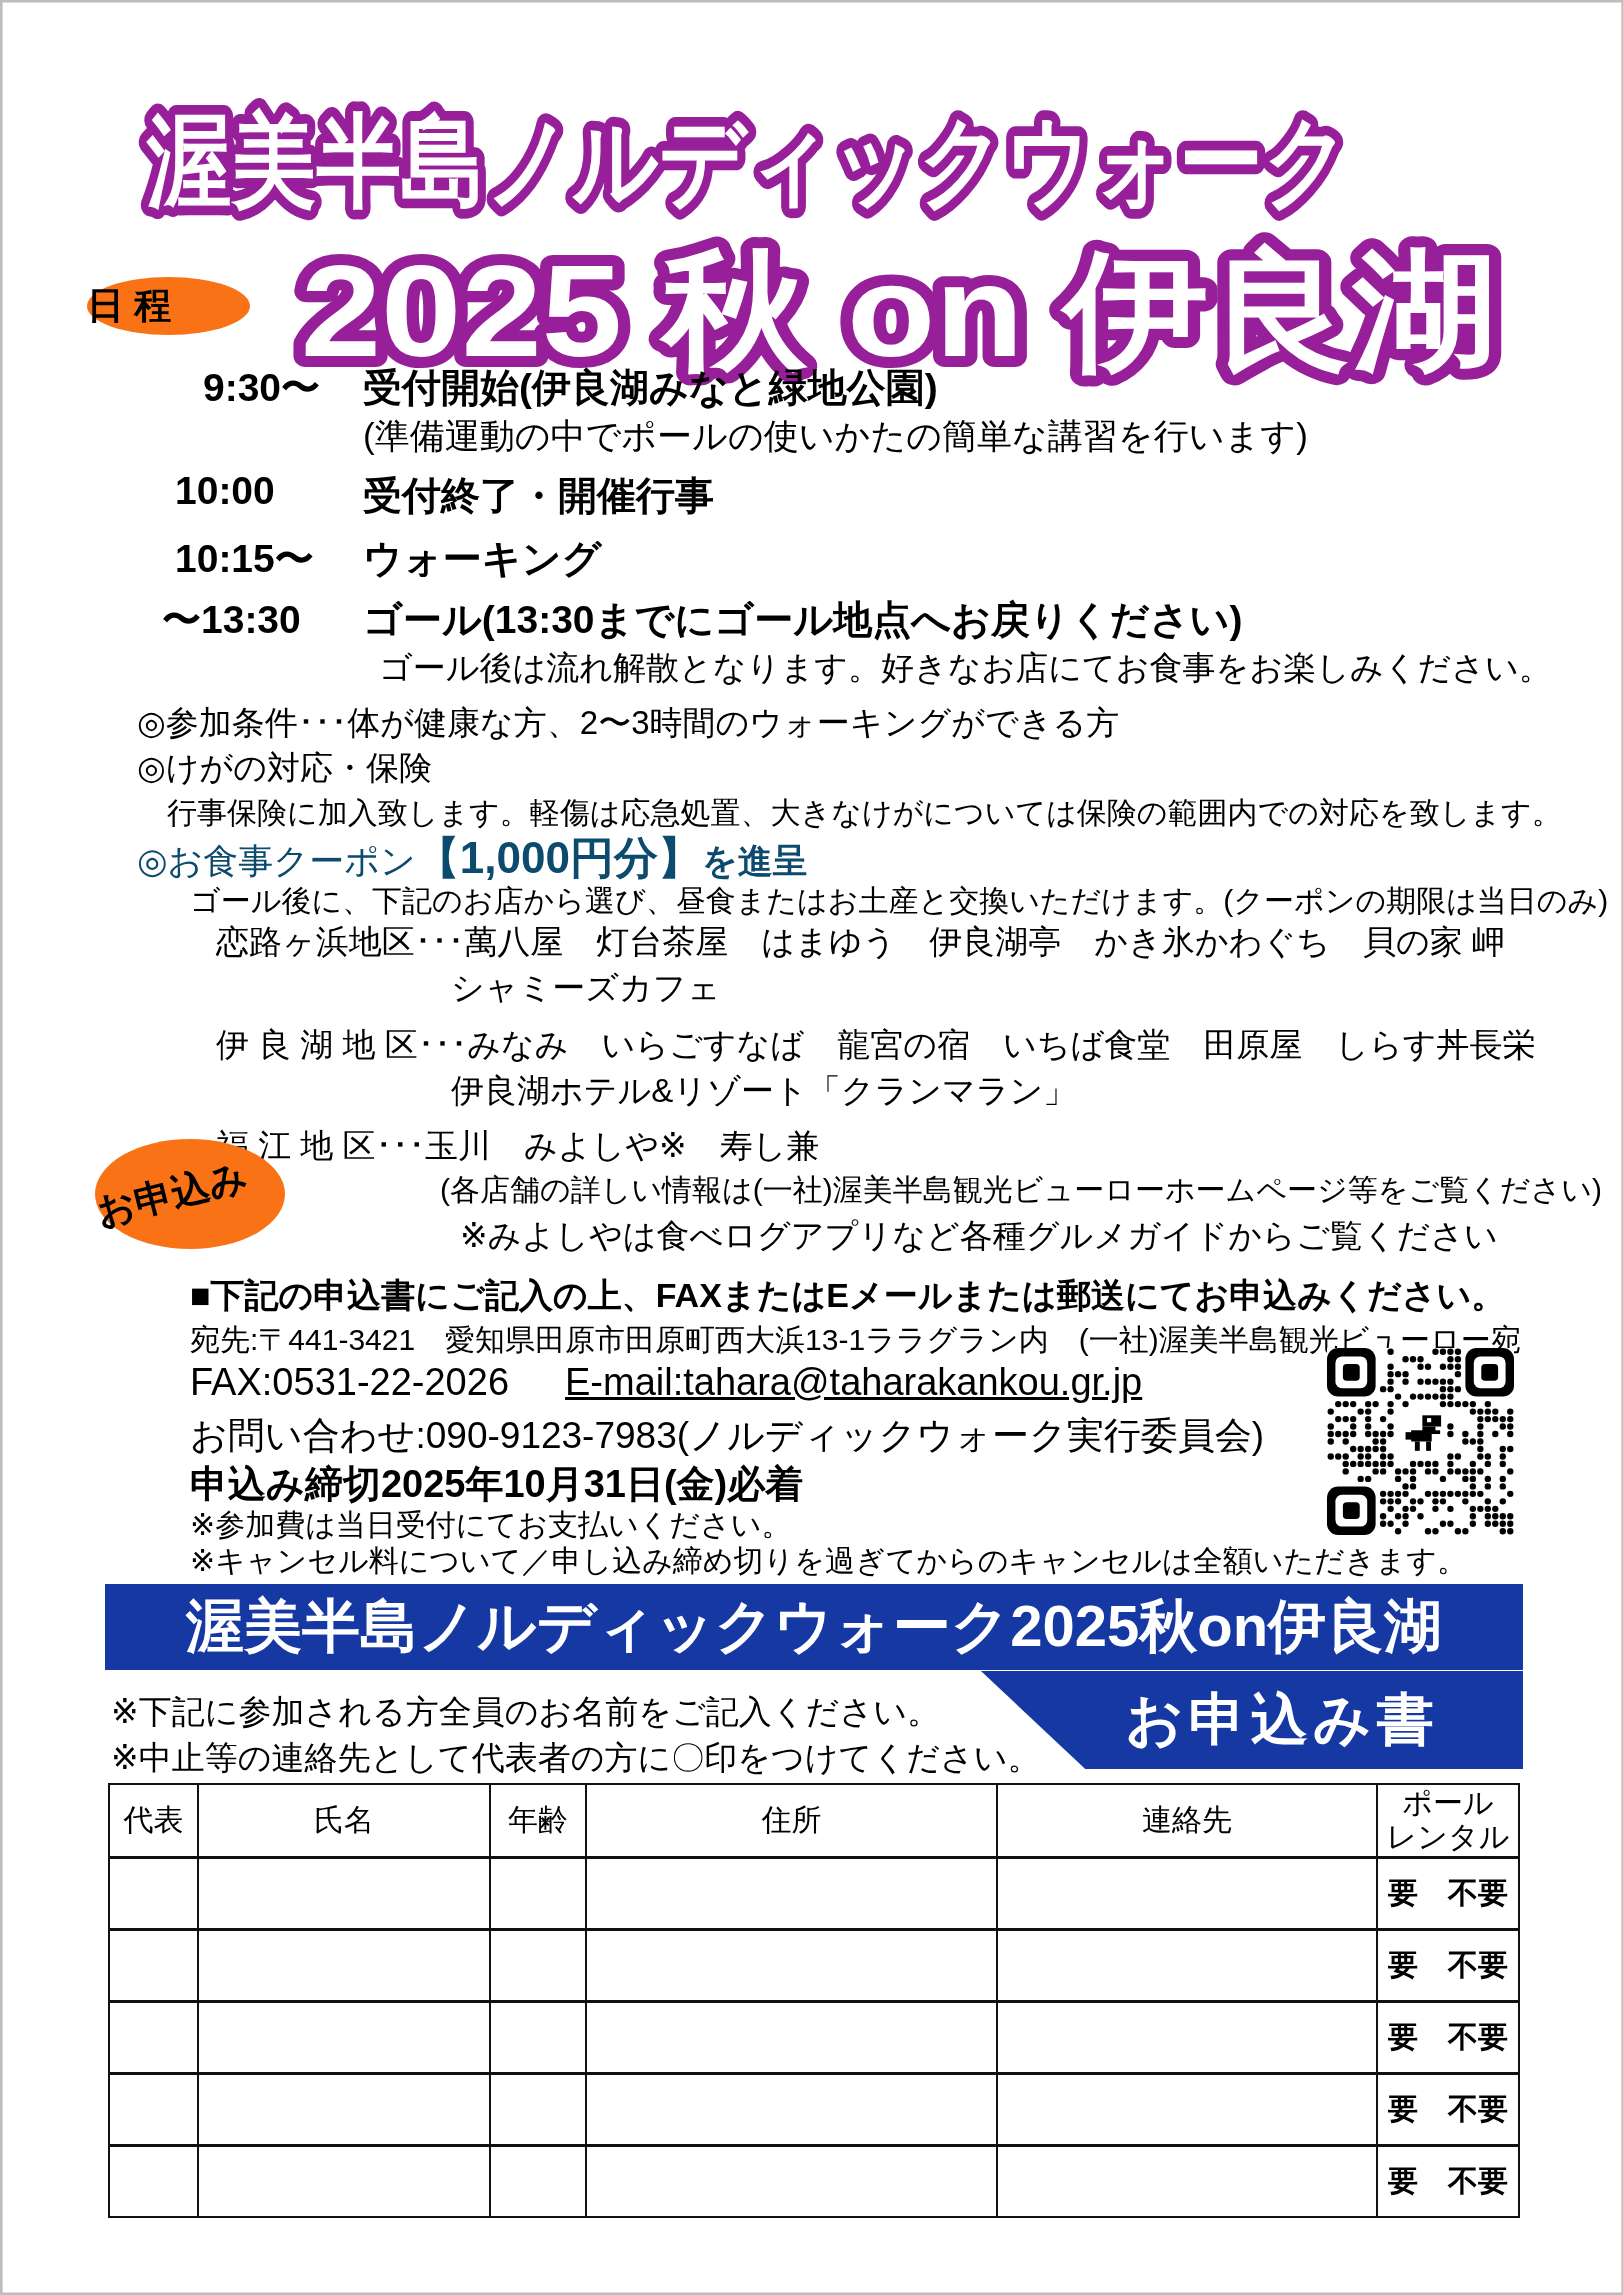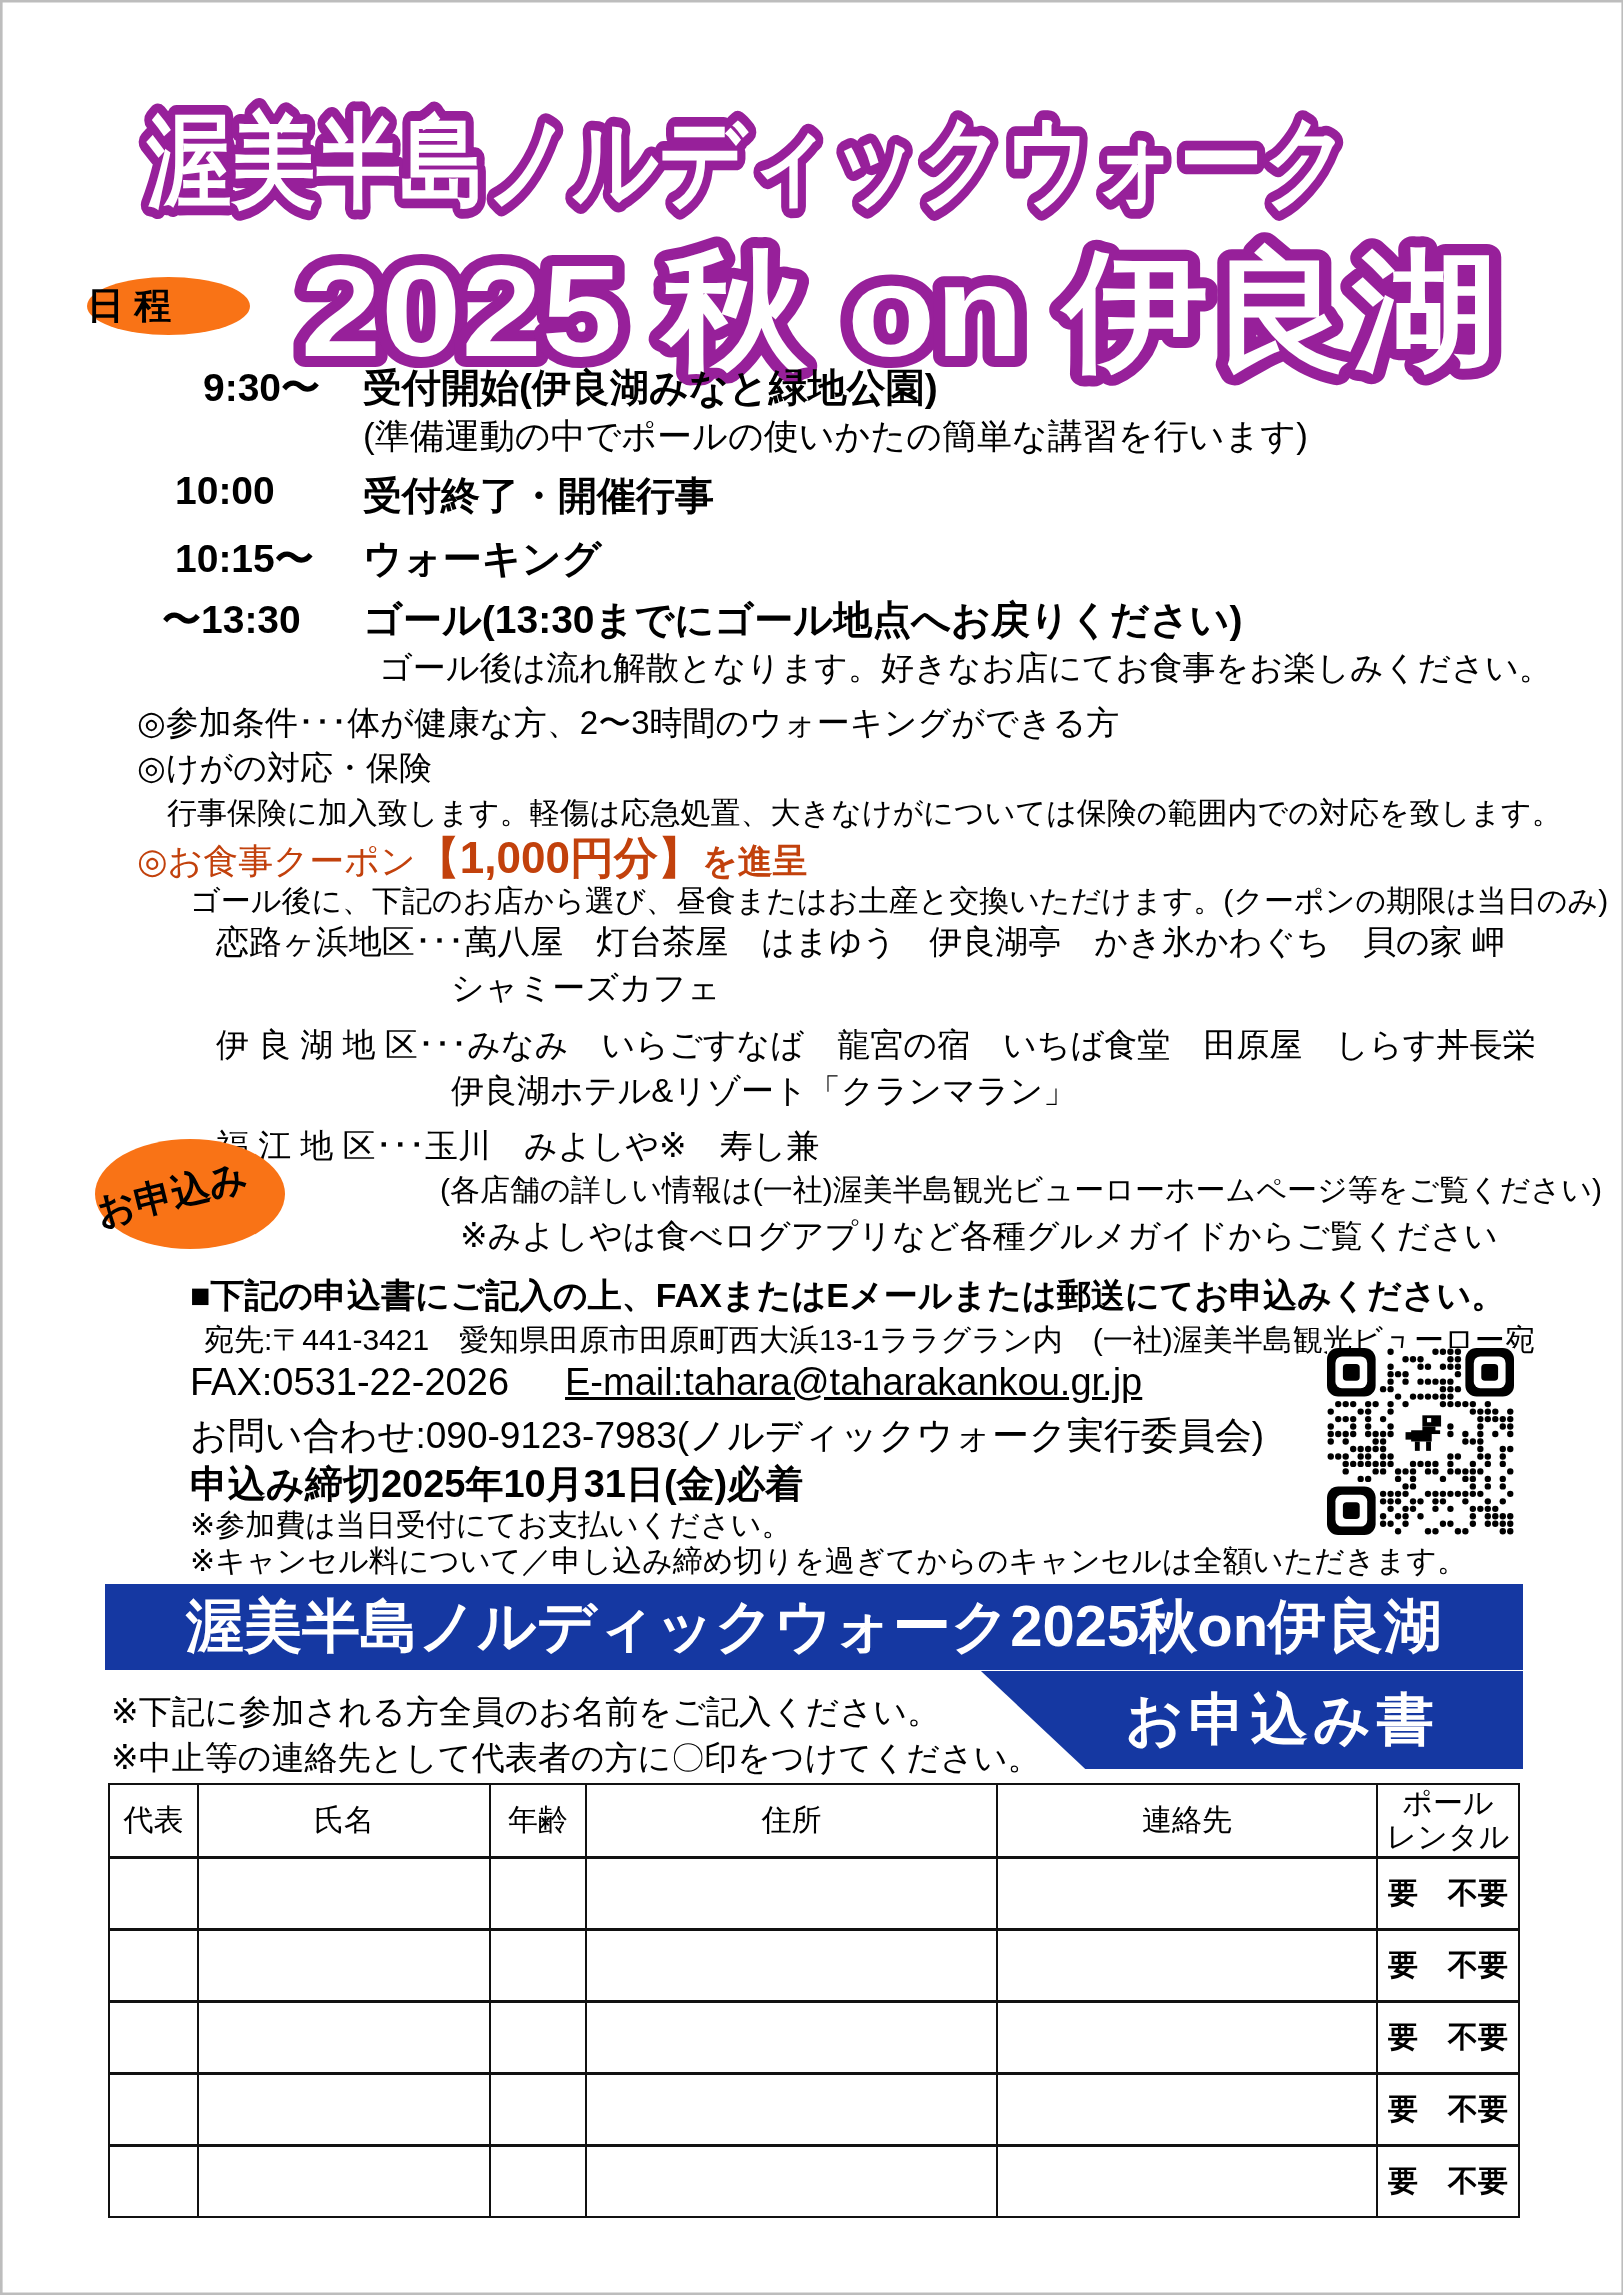--- a/index.html
+++ b/index.html
@@ -7,21 +7,21 @@
   #page{position:relative;width:1624px;height:2295px;background:#fff;overflow:hidden;
         box-shadow:inset 0 0 0 2.6px #bdbdbd;}
   .abs{position:absolute;white-space:nowrap;}
   .badge{position:absolute;background:#f97316;border-radius:50%;display:flex;
          align-items:center;justify-content:flex-start;font-weight:bold;color:#000;}
   .sched-time{font-weight:bold;font-size:39px;}
   .sched-label{font-weight:bold;font-size:39px;}
   .sched-note{font-size:35px;}
   .cond{font-size:33px;}
   .cond-detail{font-size:30px;}
-  .red-line{color:#c2410c;font-size:35px;}
+  .red-line{color:#0c4a6e;font-size:35px;}
   .red-line .amount{font-size:44px;font-weight:bold;}
   .red-line .suffix{font-size:35px;font-weight:bold;}
   .shop-line{font-size:33px;}
   .shop-sub{font-size:33px;}
   .shop-note{font-size:30px;}
   .apply-instr{font-size:34px;font-weight:bold;}
   .apply-addr{font-size:30px;}
   .apply-fax{font-size:38px;}
   .apply-contact{font-size:37px;}
   .apply-deadline{font-size:38px;font-weight:bold;}
@@ -93,21 +93,21 @@
     <span class="abs shop-note" style="left:440px;top:1170px;">(各店舗の詳しい情報は(一社)渥美半島観光ビューローホームページ等をご覧ください)</span>
     <span class="abs shop-sub" style="left:460px;top:1214px;">※みよしやは食べログアプリなど各種グルメガイドからご覧ください</span>
   </div>
 
   <div class="badge" style="left:95px;top:1139px;width:190px;height:110px;font-size:38px;">
     <span style="transform:rotate(-14deg);display:block;">お申込み</span>
   </div>
 
   <div>
     <span class="abs apply-instr" style="left:190px;top:1273px;">■下記の申込書にご記入の上、FAXまたはEメールまたは郵送にてお申込みください。</span>
-    <span class="abs apply-addr" style="left:190px;top:1320px;margin-left:14px;">宛先:〒441-3421　愛知県田原市田原町西大浜13-1ララグラン内　(一社)渥美半島観光ビューロー宛</span>
+    <span class="abs apply-addr" style="left:190px;top:1320px;">宛先:〒441-3421　愛知県田原市田原町西大浜13-1ララグラン内　(一社)渥美半島観光ビューロー宛</span>
     <div class="abs apply-fax" style="left:190px;top:1361px;">
       <span>FAX:0531-22-2026</span><span style="margin-left:56px;text-decoration:underline;">E-mail:tahara@taharakankou.gr.jp</span>
     </div>
     <span class="abs apply-contact" style="left:190px;top:1411px;">お問い合わせ:090-9123-7983(ノルディックウォーク実行委員会)</span>
     <span class="abs apply-deadline" style="left:190px;top:1459px;">申込み締切2025年10月31日(金)必着</span>
     <span class="abs apply-note" style="left:190px;top:1505px;">※参加費は当日受付にてお支払いください。</span>
     <span class="abs apply-note" style="left:190px;top:1541px;">※キャンセル料について／申し込み締め切りを過ぎてからのキャンセルは全額いただきます。</span>
   </div>
 
   <div class="qr-wrap">

